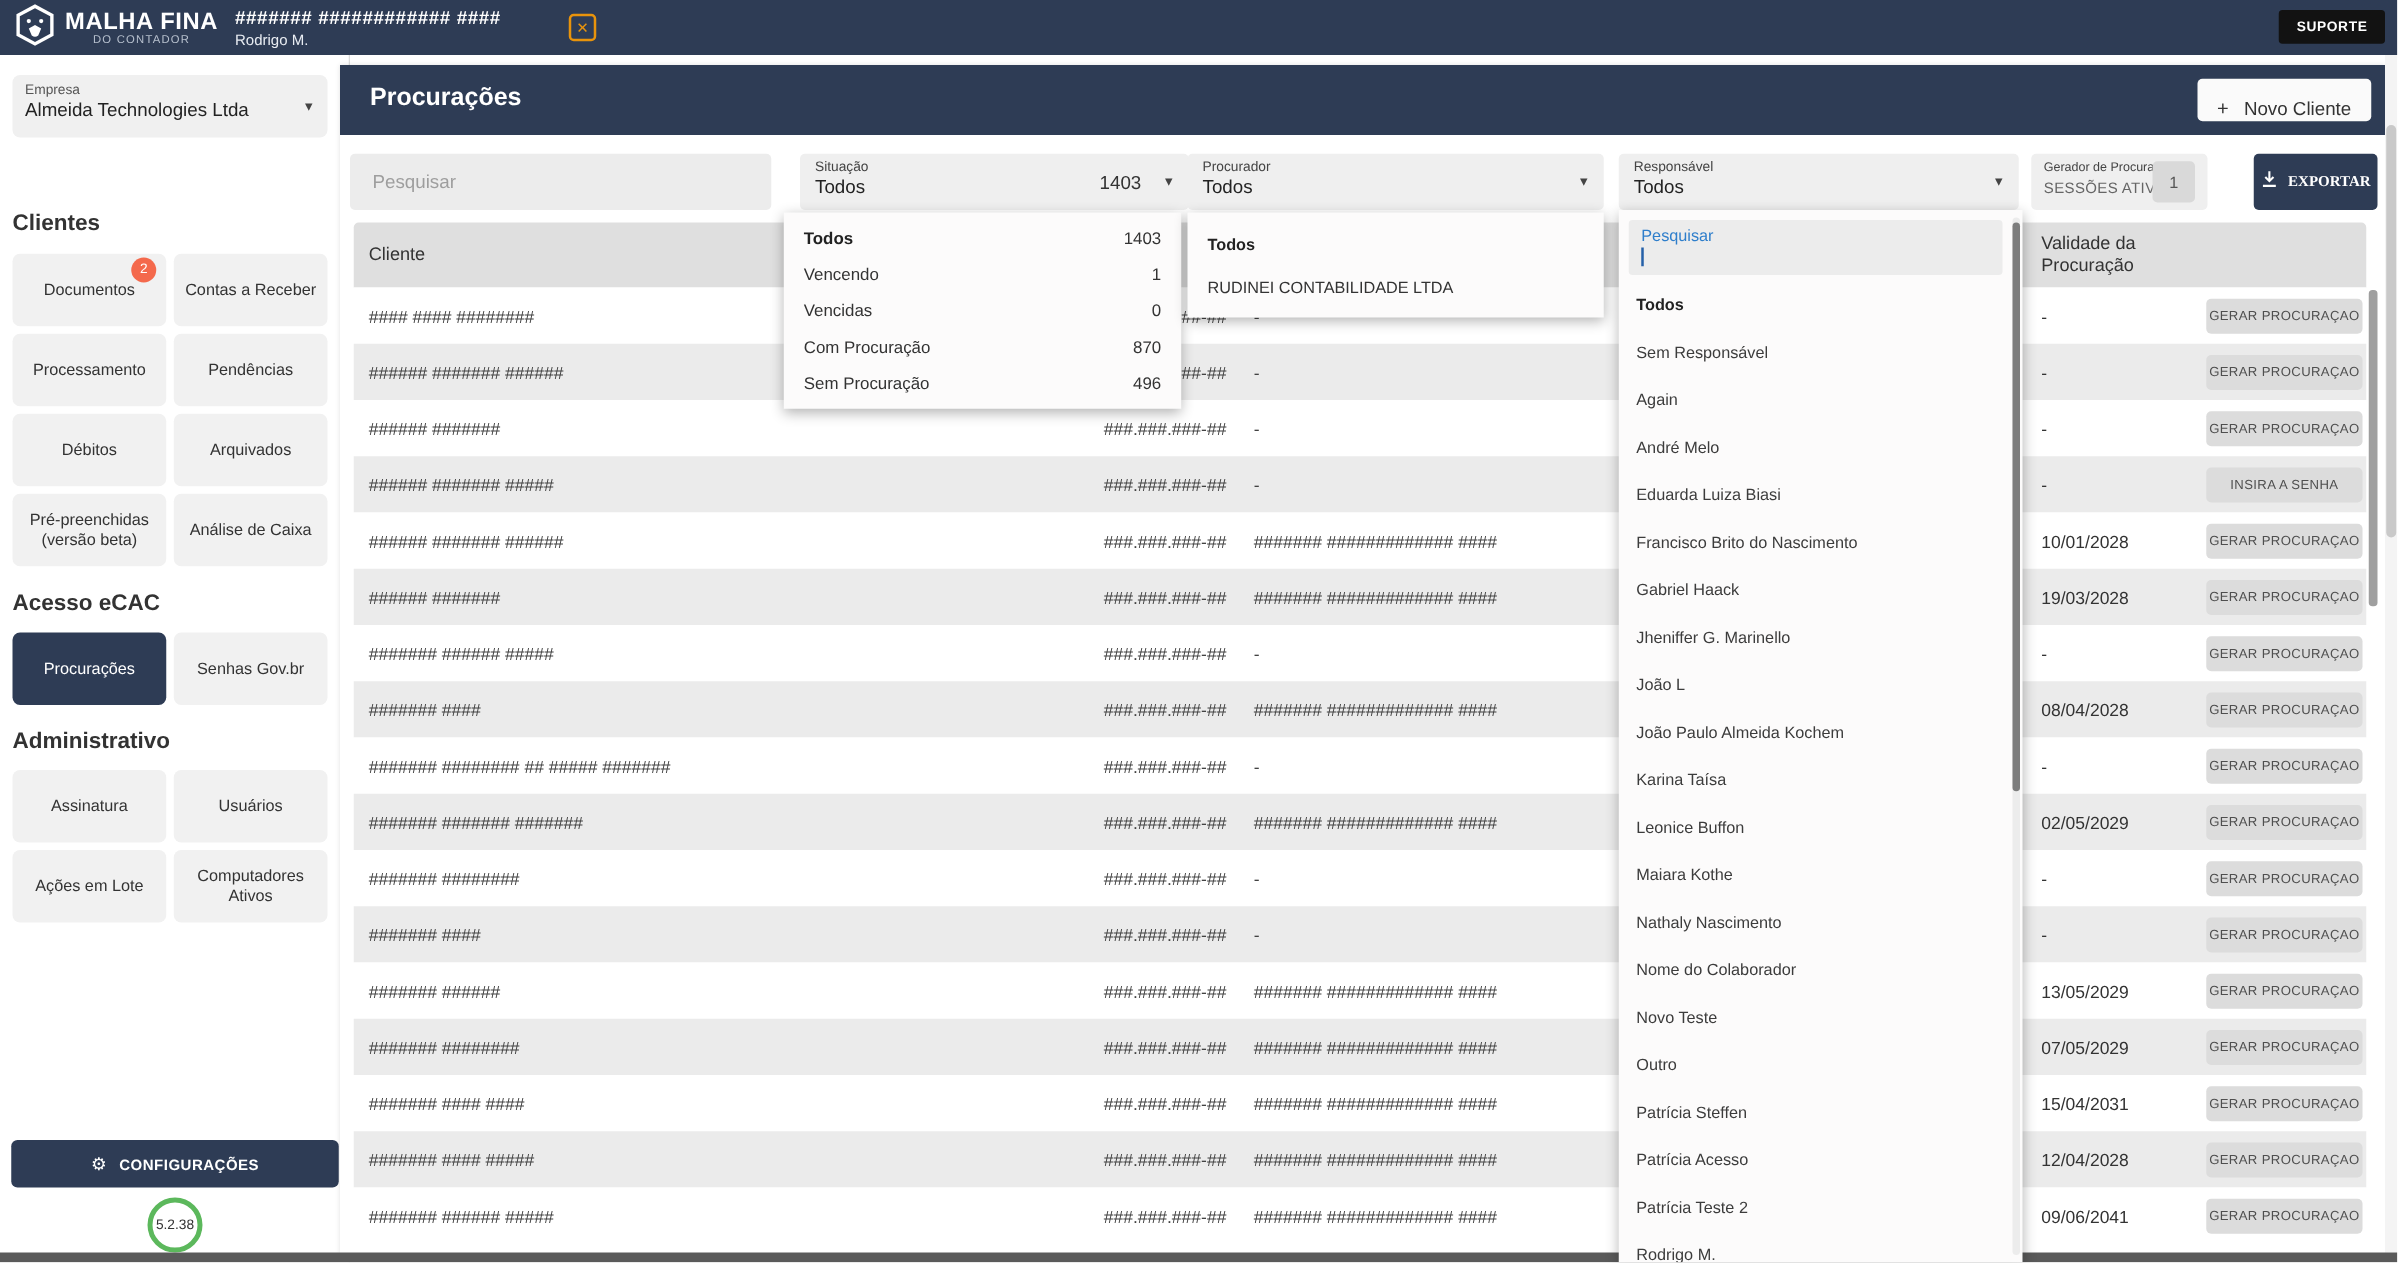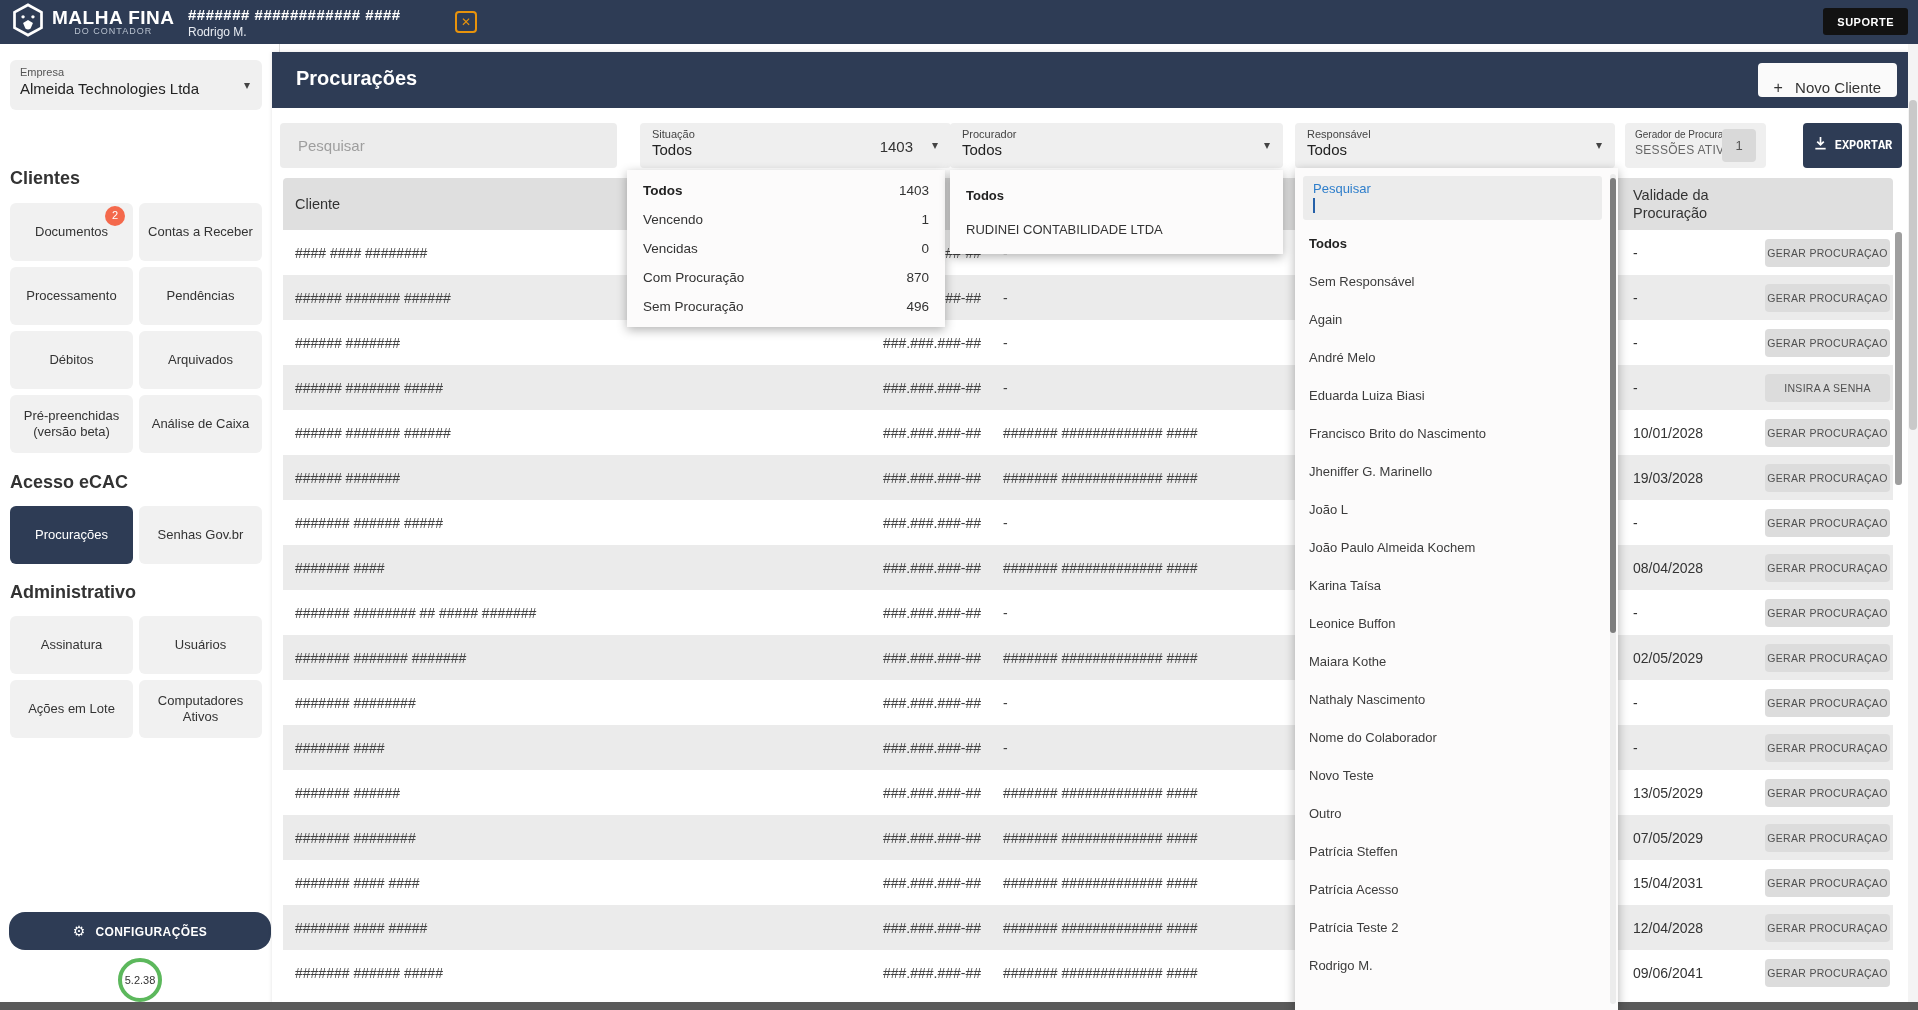--- a/index.html
+++ b/index.html
@@ -29,21 +29,21 @@
   .h-clientes { position:absolute; top:124px; left:0; }
   .h-ecac     { position:absolute; top:428px; left:0; }
   .h-admin    { position:absolute; top:538px; left:0; }
   .grid { position:absolute; left:10px; width:252px; display:grid; grid-template-columns:1fr 1fr; gap:6px; }
   .g-clientes { top:159px; }
   .g-ecac     { top:462px; }
   .g-admin    { top:572px; }
   .tile { position:relative; height:58px; background:#f1f1f1; border-radius:6px; display:flex; align-items:center; justify-content:center; text-align:center; font-size:13px; color:#333; padding:4px 8px; cursor:pointer; line-height:1.25; }
   .tile.active { background:#2e3c55; color:#fff; }
   .badge { position:absolute; top:3px; right:8px; width:20px; height:20px; background:#f4694c; color:#fff; border-radius:50%; font-size:11px; display:flex; align-items:center; justify-content:center; }
-  .config-btn { position:absolute; left:9px; top:868px; width:262px; height:38px; background:#2e3c55; color:#fff; border:none; border-radius:16px; font-size:12px; font-weight:bold; letter-spacing:.4px; cursor:pointer; font-family:inherit; }
+  .config-btn { position:absolute; left:9px; top:868px; width:262px; height:38px; background:#2e3c55; color:#fff; border:none; border-radius:5px; font-size:12px; font-weight:bold; letter-spacing:.4px; cursor:pointer; font-family:inherit; }
   .config-btn .gear { font-size:14px; margin-right:6px; font-weight:normal; }
   .version { position:absolute; left:118px; top:914px; width:44px; height:44px; border:4px solid #5cb85c; border-radius:50%; display:flex; align-items:center; justify-content:center; font-size:11px; color:#333; background:#fff; }
 
   
   .panel { position:absolute; left:272px; top:52px; width:1636px; height:952px; background:#fff; box-shadow:0 0 4px rgba(0,0,0,.12); }
   .panel-header { position:absolute; left:0; top:0; width:100%; height:56px; background:#2e3c55; }
   .panel-title { position:absolute; left:24px; top:15px; color:#fff; font-size:20px; font-weight:bold; }
   .new-client { position:absolute; right:11px; top:11px; height:34px; background:#fafafa; color:#333; border:none; border-radius:4px; font-size:15px; padding:16px 16px; cursor:pointer; font-family:inherit; }
   .new-client .plus { margin-right:8px; font-size:16px; }
 
@@ -55,21 +55,21 @@
   .fs-procurador { left:678px; width:333px; }
   .fs-responsavel { left:1023px; width:320px; }
   .fs-label { font-size:11px; color:#444; }
   .fs-value { font-size:15px; color:#222; margin-top:1px; }
   .fs-count { position:absolute; right:38px; top:15px; font-size:15px; color:#333; }
   .fselect .caret { position:absolute; right:13px; top:15px; }
   .gerador { position:absolute; left:1353px; top:71px; width:141px; height:45px; background:#efefef; border-radius:4px; padding:6px 10px; }
   .gerador-label { font-size:10px; color:#444; }
   .gerador-value { font-size:12px; color:#666; margin-top:3px; letter-spacing:.3px; }
   .gerador-count { position:absolute; right:10px; top:6px; width:34px; height:33px; background:#d9d9d9; border-radius:4px; display:flex; align-items:center; justify-content:center; font-size:13px; color:#555; }
-  .export-btn { position:absolute; left:1531px; top:71px; width:99px; height:45px; background:#2e3c55; color:#fff; border:none; border-radius:4px; font-size:12px; font-weight:bold; cursor:pointer; font-family:Liberation Mono, monospace; display:flex; align-items:center; justify-content:center; gap:7px; }
+  .export-btn { position:absolute; left:1531px; top:71px; width:99px; height:45px; background:#2e3c55; color:#fff; border:none; border-radius:4px; font-size:12px; font-weight:bold; cursor:pointer; font-family:Liberation Serif, serif; display:flex; align-items:center; justify-content:center; gap:7px; }
 
   
   .table { position:absolute; left:11px; top:126px; width:1610px; }
   .t-grid { display:grid; grid-template-columns:600px 110px 630px 120px 150px; align-items:center; }
   .t-head { height:52px; background:#dfdfdf; border-radius:4px 4px 0 0; color:#333; font-size:14.5px; }
   .t-head .c1 { padding-left:12px; }
   .t-head .c4 { padding-left:10px; line-height:18px; }
   .t-row { height:45px; font-size:14px; color:#424242; }
   .t-row:nth-of-type(even) { background:#ebebeb; }
   .t-row:nth-of-type(odd)  { background:#ffffff; }
@@ -469,20 +469,21 @@
         <div class="opt">Sem Responsável</div>
 
         <div class="opt">Again</div>
 
         <div class="opt">André Melo</div>
 
         <div class="opt">Eduarda Luiza Biasi</div>
 
         <div class="opt">Francisco Brito do Nascimento</div>
 
+        <div class="opt">Gabriel Haack</div>
 
         <div class="opt">Jheniffer G. Marinello</div>
 
         <div class="opt">João L</div>
 
         <div class="opt">João Paulo Almeida Kochem</div>
 
         <div class="opt">Karina Taísa</div>
 
         <div class="opt">Leonice Buffon</div>

